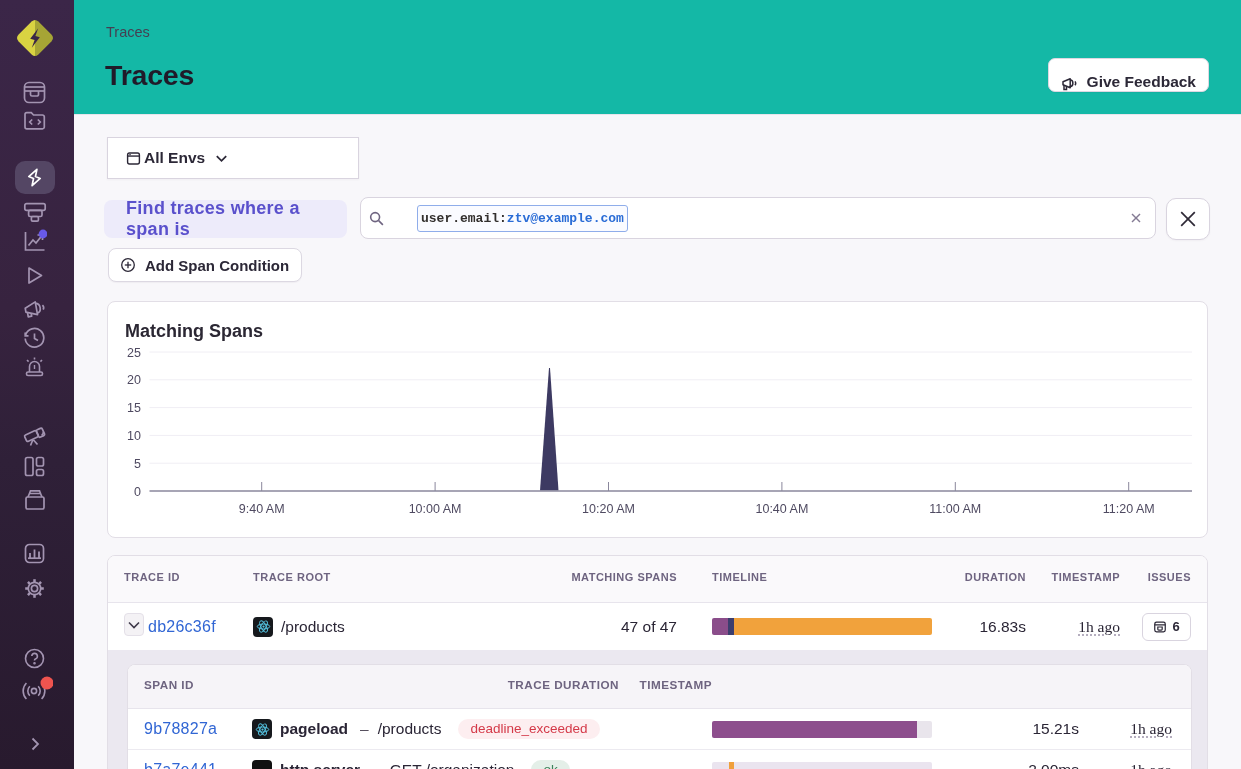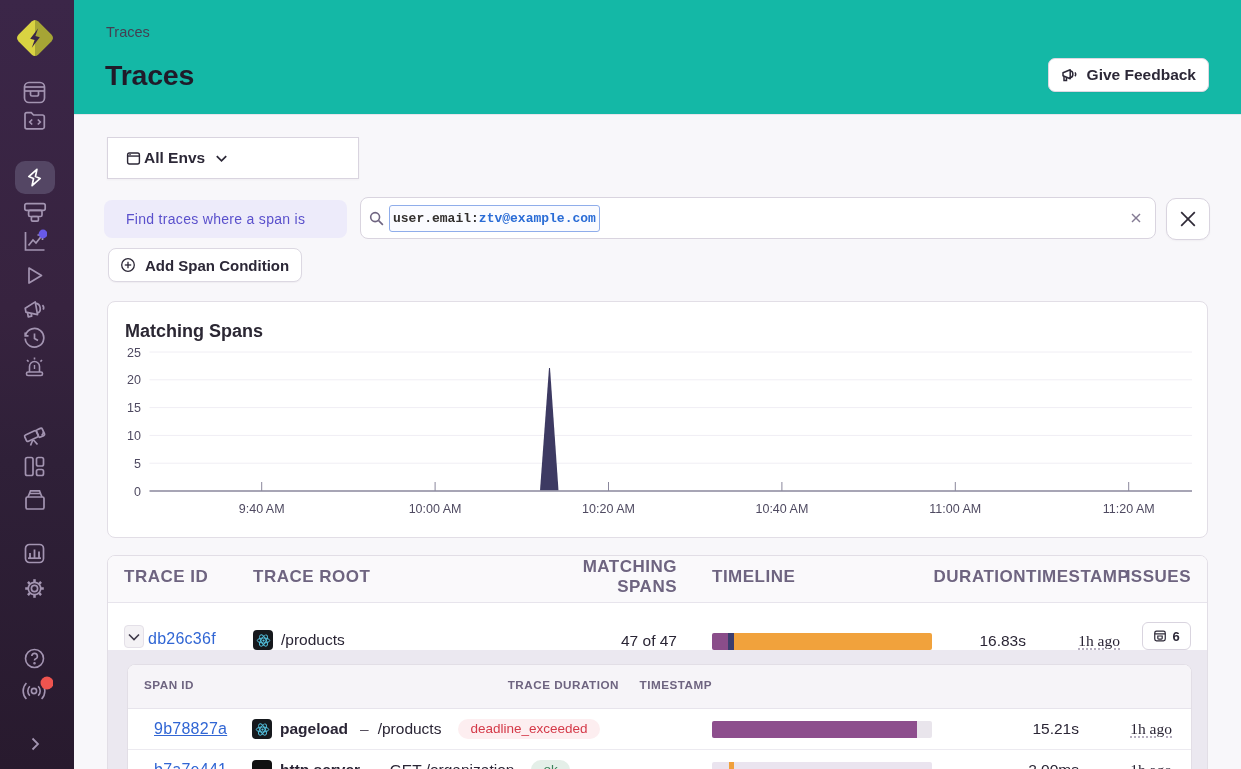--- a/index.html
+++ b/index.html
@@ -11,59 +11,59 @@
   background:linear-gradient(180deg,#3b2648 0%, #37233f 40%, #2f2038 60%, #281a2e 100%); z-index:5; }
 .sb { position:absolute; left:0; width:69px; display:flex; justify-content:center; }
 .sidebar svg { display:block; }
 
 
 .main { position:absolute; left:74px; top:0; width:1167px; height:769px; }
 .pagehead { position:relative; height:115px; background:#14b8a6; border-bottom:1px solid #e7e4eb; }
 .crumb { position:absolute; left:32px; top:24px; font-size:14.5px; color:#453f52; }
 .h1 { position:absolute; left:31px; top:59px; font-size:28.5px; font-weight:bold; color:#201b29; letter-spacing:-0.2px; }
 .feedback { position:absolute; right:32px; top:58px; height:34px; background:#fff; border:1px solid #dcd8e2;
-  border-radius:7px; display:flex; align-items:center; padding:0 12px 0 13px; gap:10px; font-size:15.5px; font-weight:bold; color:#2c2837;
+  border-radius:7px; display:flex; align-items:flex-end; padding:0 12px 0 13px; gap:10px; font-size:15.5px; font-weight:bold; color:#2c2837;
   box-shadow:0 1px 1px rgba(40,30,60,0.04); }
 
 .content { position:relative; }
 
 
 .filters { position:absolute; left:33px; top:22px; height:42px; width:252px; background:#fff;
   border:1px solid #d9d4df; border-radius:0; display:flex; align-items:stretch;
   box-shadow:0 1px 2px rgba(40,30,60,0.04); }
 .fseg { display:flex; align-items:center; padding:0 14px 0 18px; font-size:15.5px; font-weight:bold; color:#2c2837; white-space:nowrap; flex:none; }
 .fseg + .fseg { padding-right:20px; }
 .fseg + .fseg { border-left:1px solid #e3dfe8; }
 
 
 .findpill { position:absolute; left:30px; top:85px; width:243px; height:38px; border-radius:8px; background:#edebfa;
-  display:flex; align-items:center; padding:0 0 0 22px; font-size:14px; letter-spacing:0.3px; font-weight:normal; color:#5a50cc;text-align:center; }
+  display:flex; align-items:center; padding:0 0 0 22px; font-size:18px; letter-spacing:0.3px; font-weight:bold; color:#5a50cc; }
 .search { position:absolute; left:286px; top:82px; width:796px; height:42px; background:#fff;
-  border:1px solid #d9d4df; border-radius:8px; display:flex; align-items:center; padding:0 12px 0 7px; }
+  border:1px solid #d9d4df; border-radius:8px; display:flex; align-items:center; padding:0 12px 0 7px;gap:28px; }
 .token { margin-left:4px; border:1px solid #8fadea; background:#fafbff; border-radius:3px; padding:5px 3px;
   font-family:"Liberation Mono", monospace; font-size:13px; font-weight:bold; color:#33302e; }
 .token .v { color:#2a6cd6; font-weight:bold; }
 .search .clear { margin-left:auto; color:#847b93; font-size:16px; }
 .xbtn { position:absolute; left:1092px; top:83px; width:44px; height:42px; border-radius:10px !important; background:#fff; border:1px solid #d9d4df;
   border-radius:8px; display:flex; align-items:center; justify-content:center; box-shadow:0 1px 2px rgba(40,30,60,0.04); }
 .addspan { position:absolute; left:34px; top:133px; height:34px; width:194px; background:#fff; border:1px solid #dcd8e2;
   border-radius:8px; display:flex; align-items:center; gap:9px; padding:0 11px; font-size:15px; font-weight:bold; color:#2c2837;
   box-shadow:0 1px 1px rgba(40,30,60,0.04); }
 
 
 .chart { position:absolute; left:33px; top:186px; width:1101px; height:237px; background:#fff;
   border:1px solid #e2dee6; border-radius:8px; }
 .chart .title { position:absolute; left:17px; top:19px; font-size:18px; font-weight:bold; color:#2b2733; }
 
 
 .tablepanel { position:absolute; left:33px; top:440px; width:1101px; height:340px; background:#fff;
   border:1px solid #e2dee6; border-radius:8px 8px 0 0; overflow:hidden; }
 .thead { display:flex; height:47px; background:#faf9fb; border-bottom:1px solid #e7e4ec; align-items:center;
-  font-size:17px; font-weight:bold; color:#6e6480; letter-spacing:0.5px; padding-bottom:5px; }
-.trow { display:flex; height:47px; align-items:flex-end; background:#fff; font-size:15.5px; color:#2a2535; }
+  font-size:11px; font-weight:bold; color:#6e6480; letter-spacing:0.5px; padding-bottom:5px; }
+.trow { display:flex; height:47px; align-items:center; background:#fff; font-size:15.5px; color:#2a2535; }
 .c1 { width:145px; padding-left:16px; display:flex; align-items:center; }
 .c2 { width:270px; display:flex; align-items:center; }
 .c3 { width:154px; text-align:right; }
 .c4 { width:255px; padding-left:35px; }
 .c5 { width:94px; text-align:right; }
 .c6 { width:94px; text-align:right; }
 .c7 { width:71px; text-align:right; padding-right:0; display:flex; justify-content:flex-end; }
 .link { color:#3166d4; font-size:16px; letter-spacing:0.25px; }
 .chevbtn { width:20px; height:23px; background:#f4f2f5; border:1px solid #e4e0e8; border-radius:4px;
   display:flex; align-items:center; justify-content:center; margin-right:4px; position:relative; top:-2px; }
@@ -72,21 +72,21 @@
 .ts { text-decoration:underline; text-decoration-style:dotted; text-underline-offset:3px; text-decoration-color:#9d94aa;font-family:Liberation Serif, serif; }
 .issuesbtn { width:49px; height:28px; background:#fff; border:1px solid #d9d4df; border-radius:6px;
   display:flex; align-items:center; justify-content:center; gap:5px; font-size:13px; font-weight:bold; color:#2c2837; }
 
 .expanded { background:#ebe8f0; padding:14px 15px 0 19px; height:220px; }
 .nested { background:#fff; border:1px solid #e2dee6; border-radius:8px 8px 0 0; overflow:hidden; }
 .nhead { display:flex; height:44px; background:#f6f4f8; border-bottom:1px solid #e7e4ec; align-items:center;
   font-size:11.7px; font-weight:bold; color:#6e6480; letter-spacing:0.5px; padding-bottom:4px; }
 .nrow { display:flex; height:41px; align-items:center; font-size:15.5px; color:#2a2535; border-bottom:1px solid #eceaf0; }
 .n1 { width:124px; padding-left:16px; }
-.nrow .n1 .link { margin-left:10px;text-decoration:underline; }
+.nrow .n1 .link { margin-left:0; }
 .n2 { width:460px; display:flex; align-items:center; }
 .n3 { width:220px; }
 .n4 { width:147px; text-align:right; }
 .n5 { width:93px; text-align:right; }
 .pill { border-radius:11px; font-size:13.5px; padding:2px 12px 3px; margin-left:17px; }
 .pill.red { background:#fdeef0; color:#d43948; }
 .pill.green { background:#e4efe8; color:#3c8159; }
 .dash { color:#57515f; margin:0 9px 0 12px; }
 </style>
 </head>

